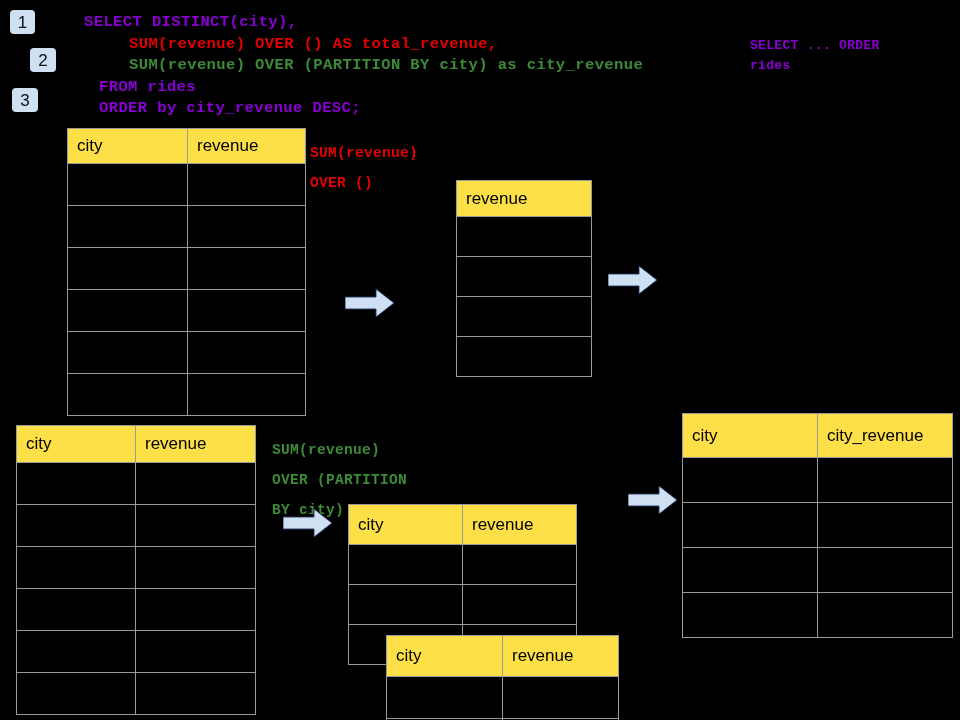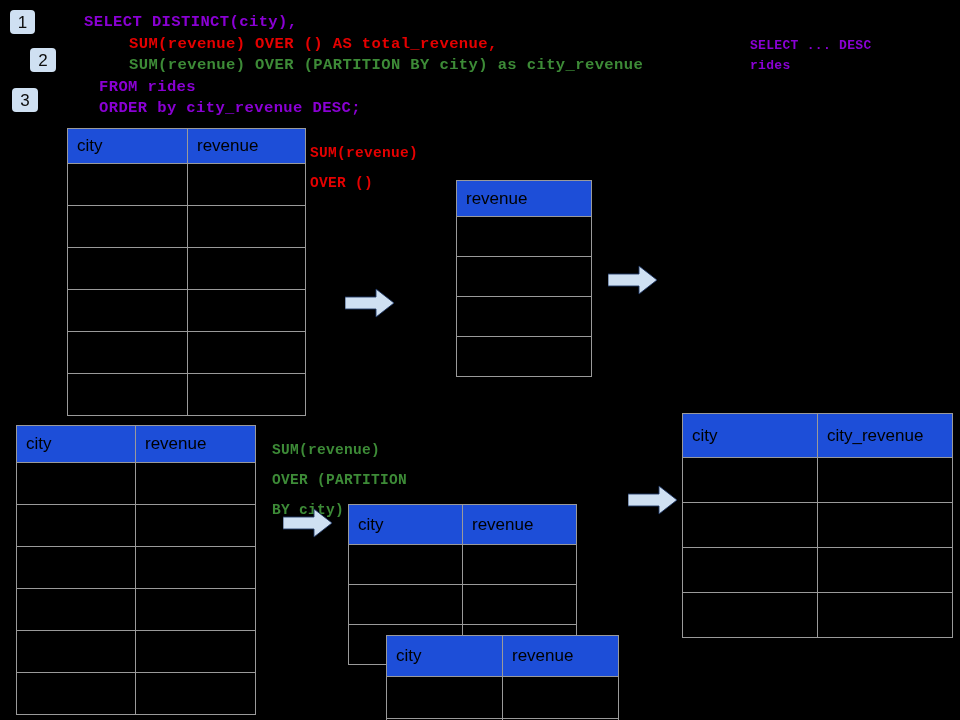--- a/index.html
+++ b/index.html
@@ -71,21 +71,21 @@
     background: #000000;
     box-sizing: border-box;
   }
   .tbl td {
     border: 1px solid #9a9a9a;
     padding: 0;
     background: #000000;
     box-sizing: border-box;
   }
   .tbl td.hd {
-    background: #1d4ed8;
+    background: #fde047;
     color: #000000;
     font-family: "Liberation Sans", sans-serif;
     font-size: 17px;
     padding: 0 9px;
     border-color: #9a9a9a;
     white-space: nowrap;
   }
 </style>
 </head>
 <body>
@@ -94,21 +94,21 @@
 
   <div id="badges-layer">
       <div class="badge" style="left: 10px; top: 10px; width: 25px; height: 24px;">1</div>
       <div class="badge" style="left: 30px; top: 48px; width: 26px; height: 24px;">2</div>
       <div class="badge" style="left: 12px; top: 88px; width: 26px; height: 24px;">3</div>
     </div>
 
   <div class="code" id="sql-block" style="left:84px; top:12px;"><div class="code-purple" style="padding-left: 0px;">SELECT DISTINCT(city),</div><div class="code-red" style="padding-left: 45px;">SUM(revenue) OVER () AS total_revenue,</div><div class="code-green" style="padding-left: 45px;">SUM(revenue) OVER (PARTITION BY city) as city_revenue</div><div class="code-purple" style="padding-left: 15px;">FROM rides</div><div class="code-purple" style="padding-left: 15px;">ORDER by city_revenue DESC;</div></div>
 
   <div id="callouts-layer">
-      <div class="callout purple" style="left: 750px; top: 36px;">SELECT ... DESC
+      <div class="callout purple" style="left: 750px; top: 36px;">SELECT ... ORDER
 rides</div>
       <div class="callout red" style="left: 310px; top: 138px;">SUM(revenue)
 OVER ()</div>
       <div class="callout green" style="left: 272px; top: 435px;">SUM(revenue)
 OVER (PARTITION
 BY city)</div>
     </div>
 
   <div id="arrows-layer">
       <div class="arrow" style="left: 345px; top: 288px; width: 50px; height: 30px;"><svg width="50" height="30" viewBox="0 0 50 30">

